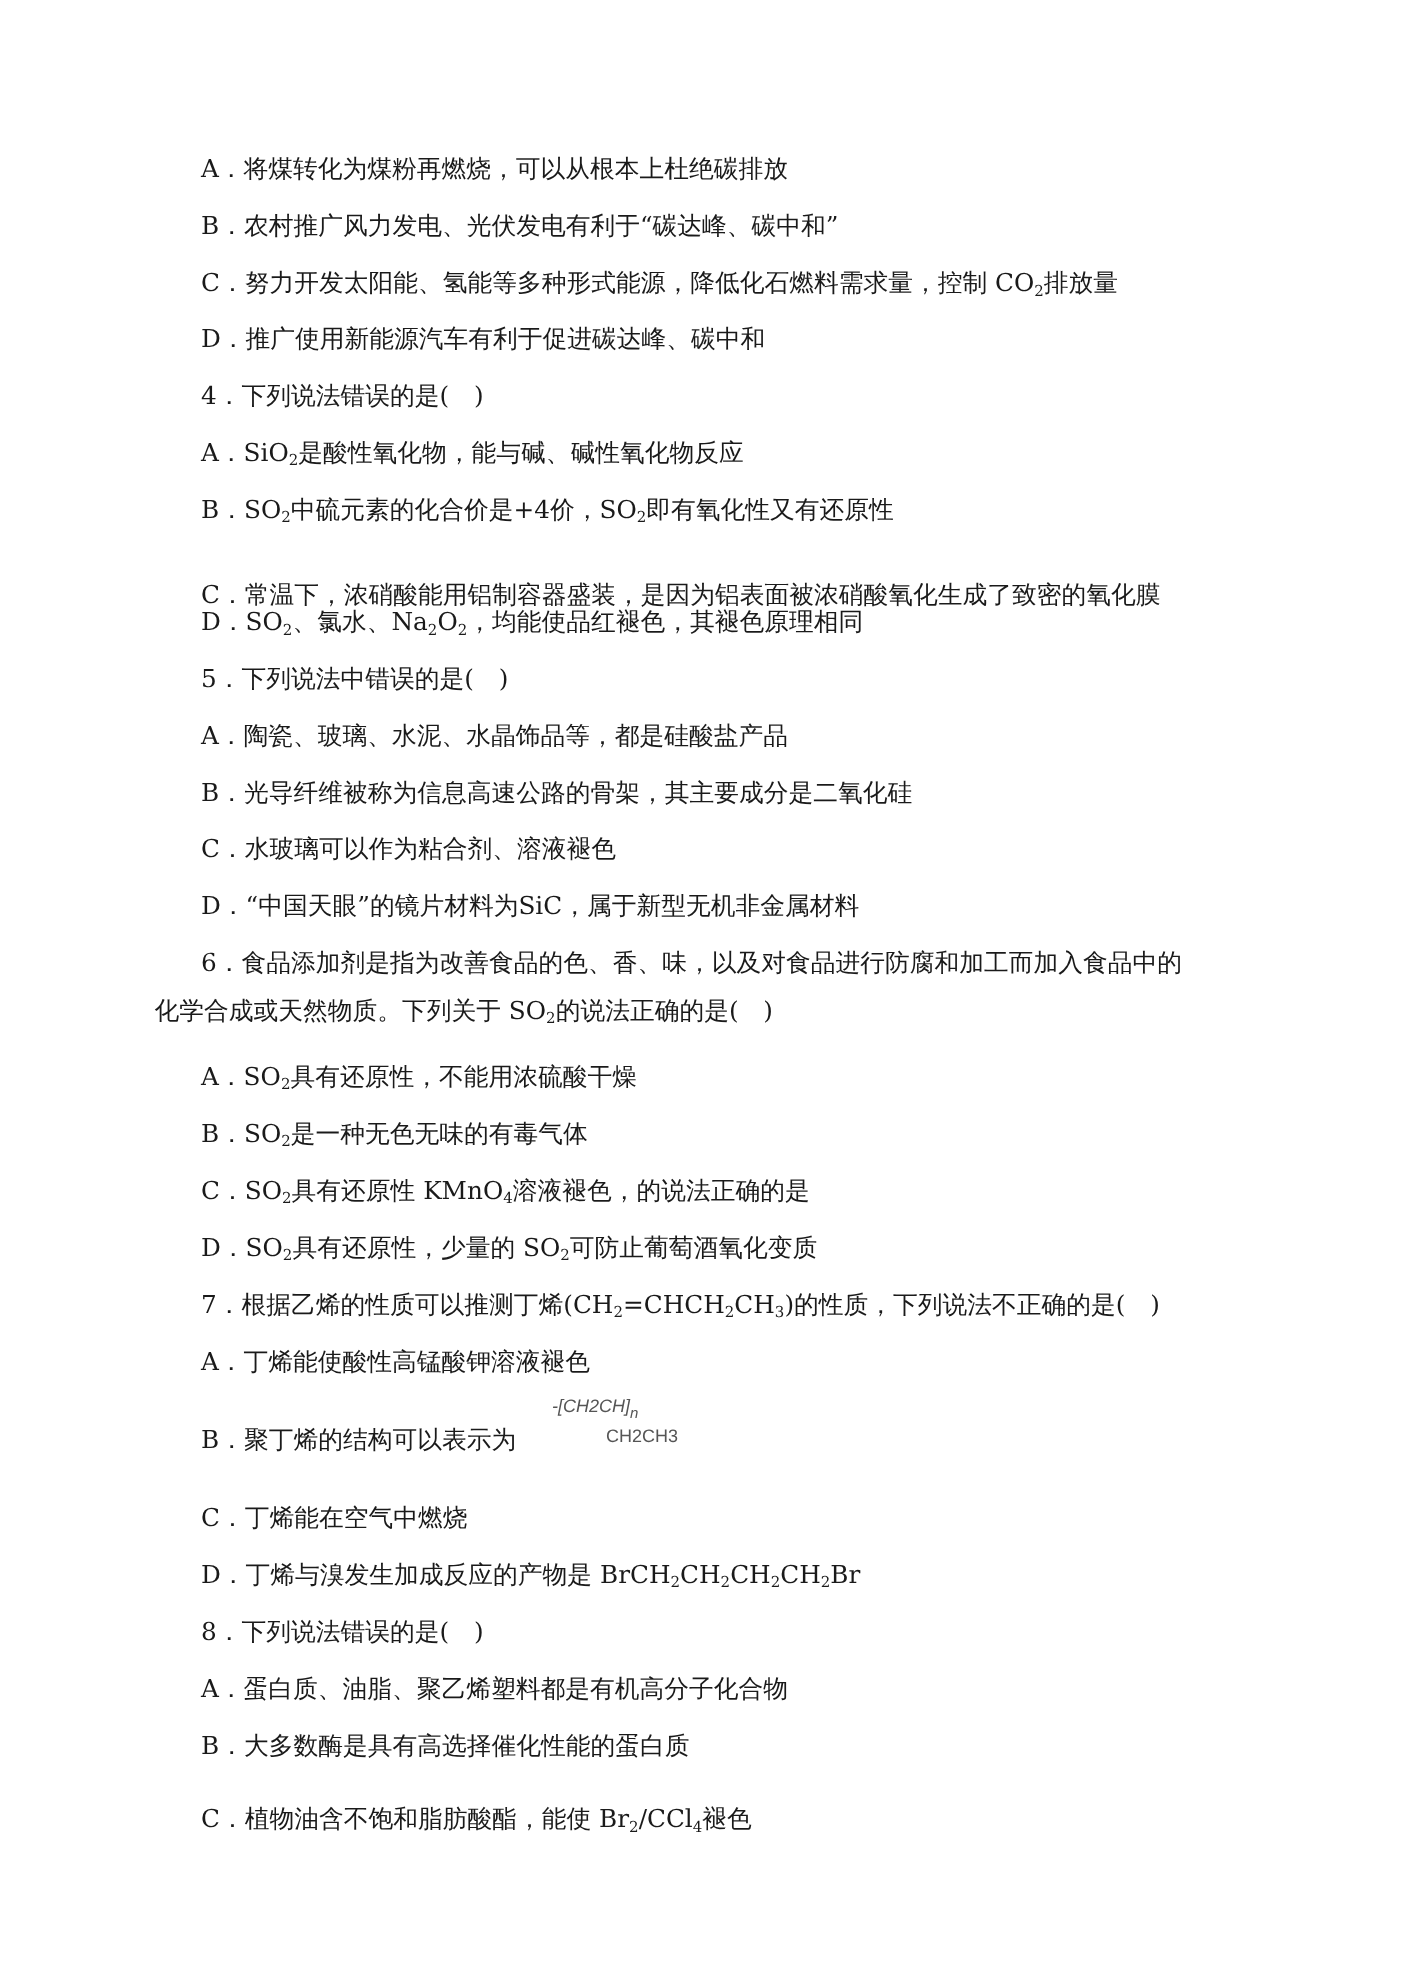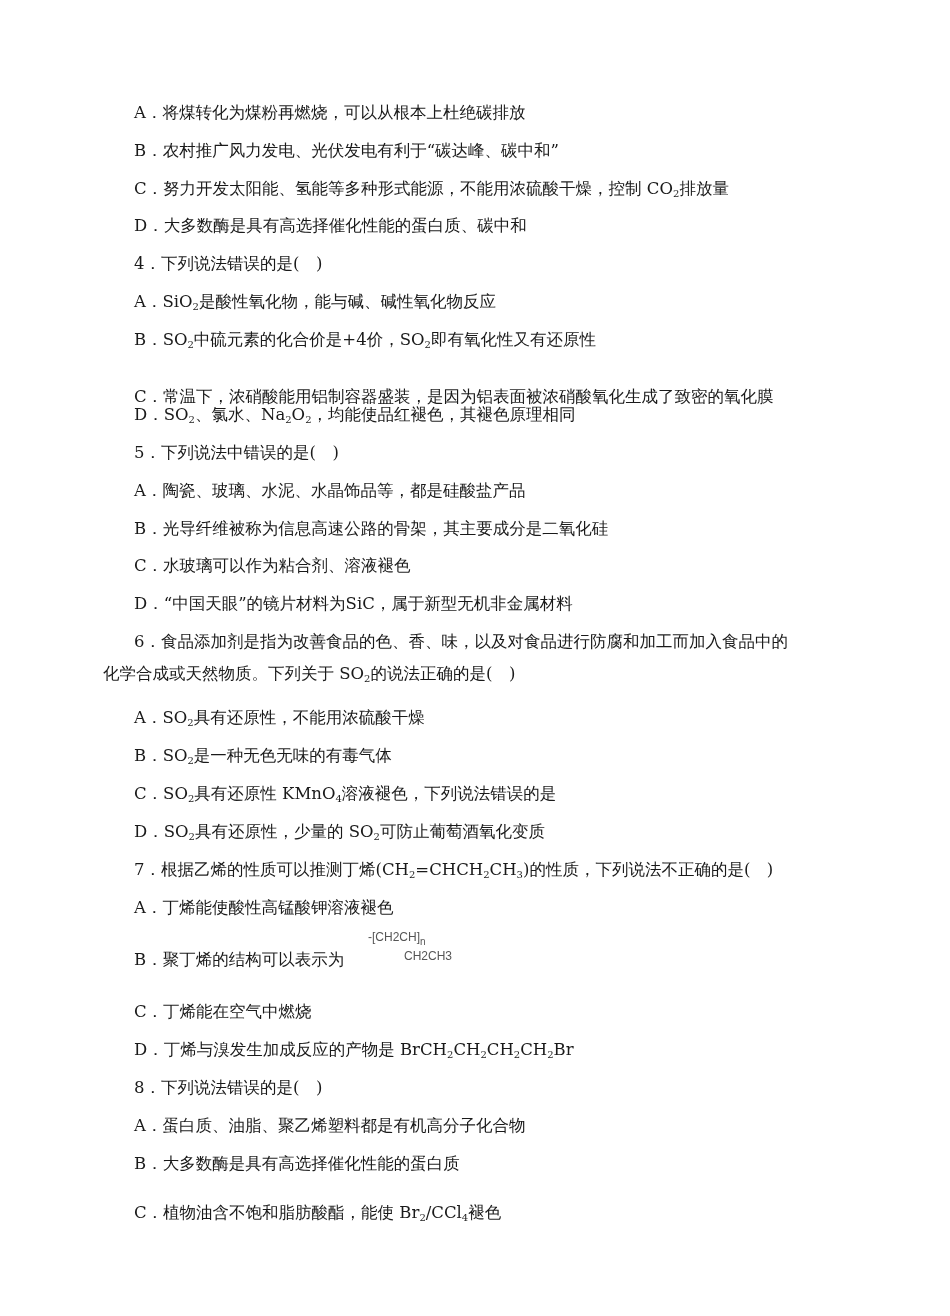--- a/index.html
+++ b/index.html
@@ -3,51 +3,51 @@
 <meta charset="utf-8">
 <style>
   html, body { margin:0; padding:0; background:#ffffff; }
   body { width:950px; height:1316px; position:relative; overflow:hidden;
          font-family:"DejaVu Serif","Liberation Serif",serif; color:#1a1a1a; }
   .line { position:absolute; left:134px; font-size:16.5px; line-height:20px; white-space:nowrap; }
   .cont { left:103px; }
   sub { font-size:10px; vertical-align:-3px; line-height:0; }
   .struct { position:absolute; left:368px; top:930px; font-family:"Liberation Sans","DejaVu Sans",sans-serif;
             font-size:12px; color:#555; line-height:15px; }
-  .struct .top { position:relative; }
+  .struct .top { position:relative;font-style:italic; }
   .struct .bot { position:relative; left:36px; }
   .struct .n { font-size:10px; vertical-align:-4px; }
 </style>
 </head>
 <body>
 
 <div>
 
   <div class="line" style="top:103px"><span>A．将煤转化为煤粉再燃烧，可以从根本上杜绝碳排放</span></div>
   <div class="line" style="top:141px"><span>B．农村推广风力发电、光伏发电有利于“碳达峰、碳中和”</span></div>
-  <div class="line" style="top:179px"><span>C．努力开发太阳能、氢能等多种形式能源，不能用浓硫酸干燥，控制 CO</span><sub>2</sub><span>排放量</span></div>
-  <div class="line" style="top:216px"><span>D．大多数酶是具有高选择催化性能的蛋白质、碳中和</span></div>
+  <div class="line" style="top:179px"><span>C．努力开发太阳能、氢能等多种形式能源，降低化石燃料需求量，控制 CO</span><sub>2</sub><span>排放量</span></div>
+  <div class="line" style="top:216px"><span>D．推广使用新能源汽车有利于促进碳达峰、碳中和</span></div>
 
   <div class="line" style="top:254px"><span>4．下列说法错误的是(　)</span></div>
   <div class="line" style="top:292px"><span>A．SiO</span><sub>2</sub><span>是酸性氧化物，能与碱、碱性氧化物反应</span></div>
   <div class="line" style="top:330px"><span>B．SO</span><sub>2</sub><span>中硫元素的化合价是+4价，SO</span><sub>2</sub><span>即有氧化性又有还原性</span></div>
   <div class="line" style="top:387px"><span>C．常温下，浓硝酸能用铝制容器盛装，是因为铝表面被浓硝酸氧化生成了致密的氧化膜</span></div>
   <div class="line" style="top:405px"><span>D．SO</span><sub>2</sub><span>、氯水、Na</span><sub>2</sub><span>O</span><sub>2</sub><span>，均能使品红褪色，其褪色原理相同</span></div>
 
   <div class="line" style="top:443px"><span>5．下列说法中错误的是(　)</span></div>
   <div class="line" style="top:481px"><span>A．陶瓷、玻璃、水泥、水晶饰品等，都是硅酸盐产品</span></div>
   <div class="line" style="top:519px"><span>B．光导纤维被称为信息高速公路的骨架，其主要成分是二氧化硅</span></div>
   <div class="line" style="top:556px"><span>C．水玻璃可以作为粘合剂、溶液褪色</span></div>
   <div class="line" style="top:594px"><span>D．“中国天眼”的镜片材料为SiC，属于新型无机非金属材料</span></div>
 
   <div class="line" style="top:632px"><span>6．食品添加剂是指为改善食品的色、香、味，以及对食品进行防腐和加工而加入食品中的</span></div>
   <div class="line cont" style="top:664px"><span>化学合成或天然物质。下列关于 SO</span><sub>2</sub><span>的说法正确的是(　)</span></div>
   <div class="line" style="top:708px"><span>A．SO</span><sub>2</sub><span>具有还原性，不能用浓硫酸干燥</span></div>
   <div class="line" style="top:746px"><span>B．SO</span><sub>2</sub><span>是一种无色无味的有毒气体</span></div>
-  <div class="line" style="top:784px"><span>C．SO</span><sub>2</sub><span>具有还原性 KMnO</span><sub>4</sub><span>溶液褪色，下列说法错误的是</span></div>
+  <div class="line" style="top:784px"><span>C．SO</span><sub>2</sub><span>具有还原性 KMnO</span><sub>4</sub><span>溶液褪色，的说法正确的是</span></div>
   <div class="line" style="top:822px"><span>D．SO</span><sub>2</sub><span>具有还原性，少量的 SO</span><sub>2</sub><span>可防止葡萄酒氧化变质</span></div>
 
   <div class="line" style="top:860px"><span>7．根据乙烯的性质可以推测丁烯(CH</span><sub>2</sub><span>=CHCH</span><sub>2</sub><span>CH</span><sub>3</sub><span>)的性质，下列说法不正确的是(　)</span></div>
   <div class="line" style="top:898px"><span>A．丁烯能使酸性高锰酸钾溶液褪色</span></div>
   <div class="line" style="top:950px"><span>B．聚丁烯的结构可以表示为</span></div>
   <div class="struct">
     <div class="top"><span>-[CH2CH]</span><span class="n">n</span></div>
     <div class="bot"><span>CH2CH3</span></div>
   </div>
   <div class="line" style="top:1002px"><span>C．丁烯能在空气中燃烧</span></div>

